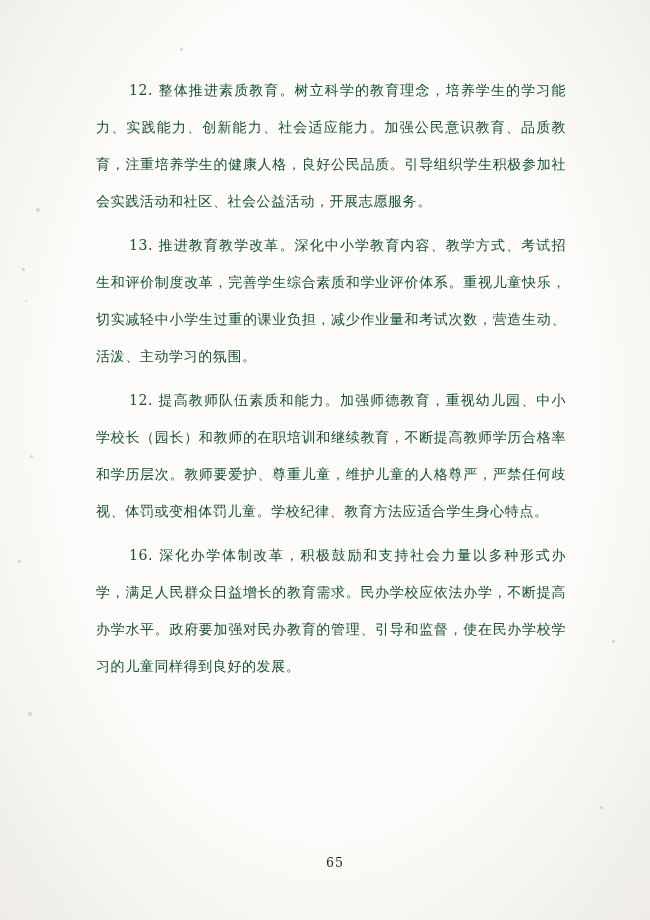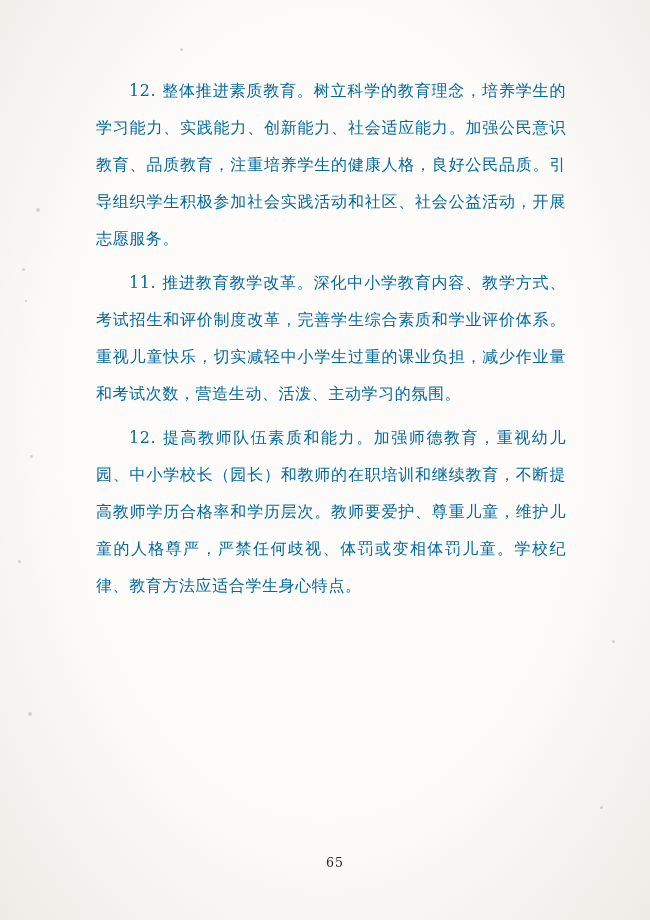--- a/index.html
+++ b/index.html
@@ -36,23 +36,23 @@
     opacity: .55;
   }
   .content {
     position: absolute;
     left: 96px;
     top: 72px;
     width: 470px;
   }
   p.para {
     margin: 0 0 7px 0;
-    font-size: 16px;
+    font-size: 14px;
     line-height: 37px;
-    color: #0369a1;
+    color: #14532d;
     text-align: justify;
     text-justify: inter-character;
     text-indent: 33px;
     letter-spacing: 0.6px;
     white-space: normal;
     font-weight: 500;
   }
   .pagenum {
     position: absolute;
     left: 0;
@@ -77,18 +77,19 @@
   <span class="scan-speckle" style="left:22px;top:268px;width:3px;height:3px;"></span>
   <span class="scan-speckle" style="left:25px;top:300px;width:2px;height:2px;"></span>
   <span class="scan-speckle" style="left:30px;top:455px;width:3px;height:3px;"></span>
   <span class="scan-speckle" style="left:18px;top:560px;width:3px;height:3px;"></span>
   <span class="scan-speckle" style="left:28px;top:712px;width:4px;height:4px;"></span>
   <span class="scan-speckle" style="left:612px;top:640px;width:3px;height:3px;"></span>
   <span class="scan-speckle" style="left:600px;top:806px;width:3px;height:3px;"></span>
 
   <div class="content">
     <p class="para">12. 整体推进素质教育。树立科学的教育理念，培养学生的学习能力、实践能力、创新能力、社会适应能力。加强公民意识教育、品质教育，注重培养学生的健康人格，良好公民品质。引导组织学生积极参加社会实践活动和社区、社会公益活动，开展志愿服务。</p>
-    <p class="para">11. 推进教育教学改革。深化中小学教育内容、教学方式、考试招生和评价制度改革，完善学生综合素质和学业评价体系。重视儿童快乐，切实减轻中小学生过重的课业负担，减少作业量和考试次数，营造生动、活泼、主动学习的氛围。</p>
+    <p class="para">13. 推进教育教学改革。深化中小学教育内容、教学方式、考试招生和评价制度改革，完善学生综合素质和学业评价体系。重视儿童快乐，切实减轻中小学生过重的课业负担，减少作业量和考试次数，营造生动、活泼、主动学习的氛围。</p>
     <p class="para">12. 提高教师队伍素质和能力。加强师德教育，重视幼儿园、中小学校长（园长）和教师的在职培训和继续教育，不断提高教师学历合格率和学历层次。教师要爱护、尊重儿童，维护儿童的人格尊严，严禁任何歧视、体罚或变相体罚儿童。学校纪律、教育方法应适合学生身心特点。</p>
+    <p class="para">16. 深化办学体制改革，积极鼓励和支持社会力量以多种形式办学，满足人民群众日益增长的教育需求。民办学校应依法办学，不断提高办学水平。政府要加强对民办教育的管理、引导和监督，使在民办学校学习的儿童同样得到良好的发展。</p>
   </div>
 
   <div class="pagenum">65</div>
 </div>
 
 </body></html>

